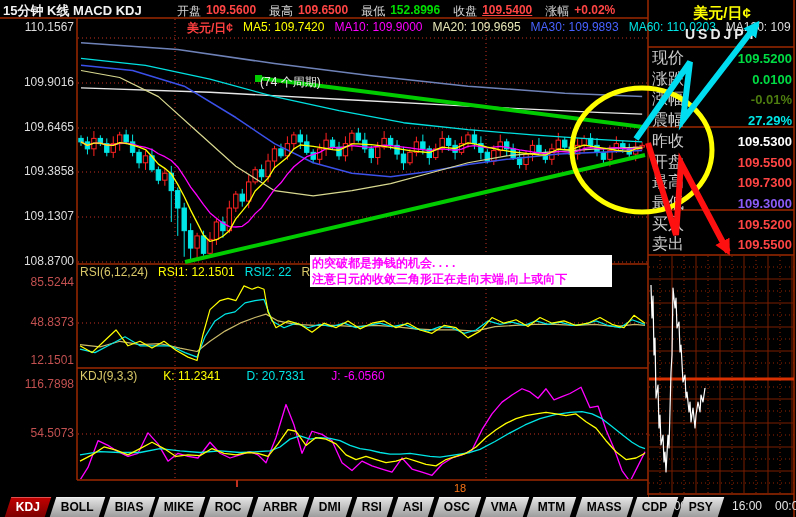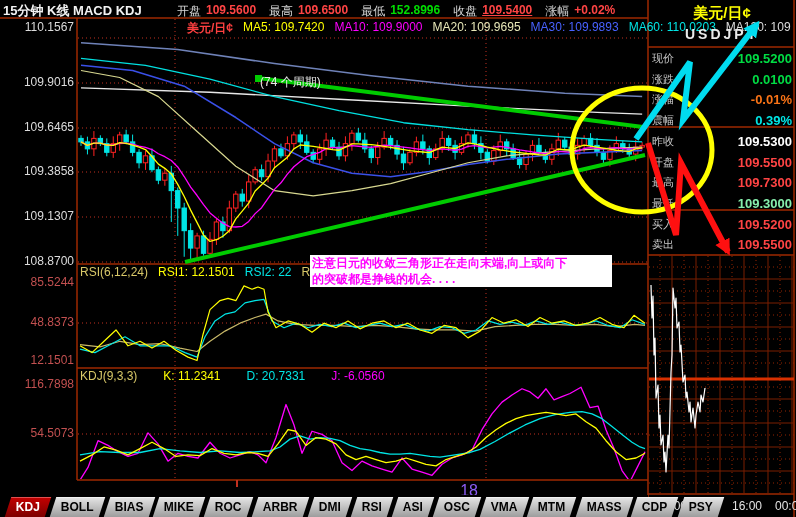--- a/index.html
+++ b/index.html
@@ -14,29 +14,29 @@
   .tb-field{display:flex;gap:5px;font-size:12px;}
   .tb-lbl{color:#d6d6d6;}
   .tb-val{font-weight:bold;}
   #ma-row{left:187px;top:20px;display:flex;gap:10px;z-index:2;font-size:12px;}
   #ma-symbol{color:#ff4040;font-weight:bold;}
   .ylab{position:absolute;width:72px;text-align:right;font-size:12px;z-index:2;}
   .ylab-main{color:#dcdcdc;}
   .ylab-sub{color:#c25050;}
   .ind-header{position:absolute;left:80px;display:flex;gap:12px;font-size:12px;z-index:2;}
   #period-note{left:260px;top:74px;color:#e8e8e8;font-size:12px;z-index:2;}
-  #date-label{left:454px;top:482px;width:24px;text-align:right;color:#8b5cf6;font-size:16px;z-index:2;}
+  #date-label{left:454px;top:482px;width:24px;text-align:left;color:#f97316;font-size:11px;z-index:2;}
   #quote{position:absolute;left:649px;top:0;width:146px;z-index:2;}
   #quote-title{position:absolute;left:0;top:4px;width:146px;text-align:center;color:#ffff00;
                font-size:15px;font-weight:bold;}
   #quote-code{position:absolute;left:0;top:26px;width:146px;text-align:center;color:#eaeaea;
               font-size:14px;font-weight:bold;letter-spacing:3px;}
   .q-row{position:absolute;left:3px;width:140px;height:21px;display:flex;
          justify-content:space-between;align-items:center;}
-  .q-lbl{color:#c9c9c9;font-size:11px;}
+  .q-lbl{color:#c9c9c9;font-size:16px;}
   .q-val{font-weight:bold;font-size:13px;}
   #note-box{position:absolute;left:310px;top:255px;width:302px;height:32px;background:#fff;
             z-index:6;color:#ff00ff;font-weight:bold;font-size:12px;line-height:16px;
             padding:0 2px;box-sizing:border-box;}
   #tabbar{position:absolute;left:0;top:495px;width:648px;height:22px;background:#000;z-index:7;
           display:flex;align-items:flex-end;gap:5px;padding-left:8px;box-sizing:border-box;}
   .tab{height:19px;line-height:19px;padding:0 8px;font-size:12px;font-weight:bold;
        transform:skewX(-18deg);background:linear-gradient(180deg,#e2e2e2,#9d9d9d);
        color:#000;border-top:1px solid #f2f2f2;}
   .tab .t-in{display:inline-block;transform:skewX(18deg);}
@@ -414,56 +414,56 @@
         <div class="q-row" style="top: 48px;">
           <span class="q-lbl">现价</span>
           <span class="q-val" style="color: rgb(0, 221, 68);">109.5200</span>
         </div>
         <div class="q-row" style="top: 68.7px;">
           <span class="q-lbl">涨跌</span>
           <span class="q-val" style="color: rgb(0, 221, 68);">0.0100</span>
         </div>
         <div class="q-row" style="top: 89.4px;">
           <span class="q-lbl">涨幅</span>
-          <span class="q-val" style="color: #f97316;">-0.01%</span>
+          <span class="q-val" style="color: #4d7c0f;">-0.01%</span>
         </div>
         <div class="q-row" style="top: 110.1px;">
           <span class="q-lbl">震幅</span>
-          <span class="q-val" style="color: rgb(0, 229, 229);">0.39%</span>
+          <span class="q-val" style="color: rgb(0, 229, 229);">27.29%</span>
         </div>
         <div class="q-row" style="top: 130.8px;">
           <span class="q-lbl">昨收</span>
           <span class="q-val" style="color: rgb(255, 255, 255);">109.5300</span>
         </div>
         <div class="q-row" style="top: 151.5px;">
           <span class="q-lbl">开盘</span>
           <span class="q-val" style="color: rgb(255, 68, 68);">109.5500</span>
         </div>
         <div class="q-row" style="top: 172.2px;">
           <span class="q-lbl">最高</span>
           <span class="q-val" style="color: rgb(255, 68, 68);">109.7300</span>
         </div>
         <div class="q-row" style="top: 192.9px;">
           <span class="q-lbl">最低</span>
-          <span class="q-val" style="color: #86efac;">109.3000</span>
+          <span class="q-val" style="color: #8b5cf6;">109.3000</span>
         </div>
         <div class="q-row" style="top: 213.6px;">
           <span class="q-lbl">买入</span>
           <span class="q-val" style="color: rgb(255, 68, 68);">109.5200</span>
         </div>
         <div class="q-row" style="top: 234.3px;">
           <span class="q-lbl">卖出</span>
           <span class="q-val" style="color: rgb(255, 68, 68);">109.5500</span>
         </div>
       </div>
   </div>
 
   <div id="note-box">
+    <div>的突破都是挣钱的机会. . . .</div>
     <div>注意日元的收敛三角形正在走向末端,向上或向下</div>
-    <div>的突破都是挣钱的机会. . . .</div>
   </div>
 
   <svg id="anno" width="796" height="517" viewBox="0 0 796 517">
       <defs>
         <marker id="ahc" markerWidth="20" markerHeight="20" refX="12" refY="8" orient="auto" markerUnits="userSpaceOnUse">
           <polygon points="0,0 16,8 0,16" fill="#00dcf0"></polygon>
         </marker>
         <marker id="ahr" markerWidth="20" markerHeight="20" refX="12" refY="8" orient="auto" markerUnits="userSpaceOnUse">
           <polygon points="0,0 16,8 0,16" fill="#ff1010"></polygon>
         </marker>

